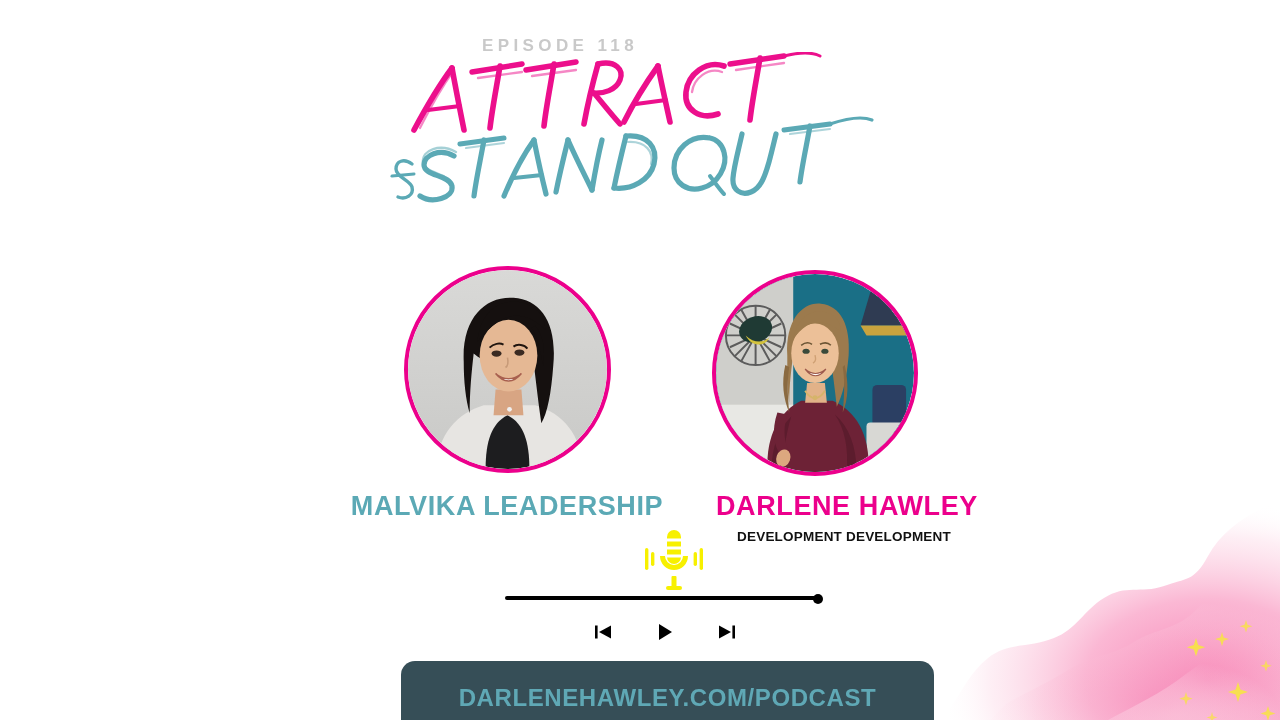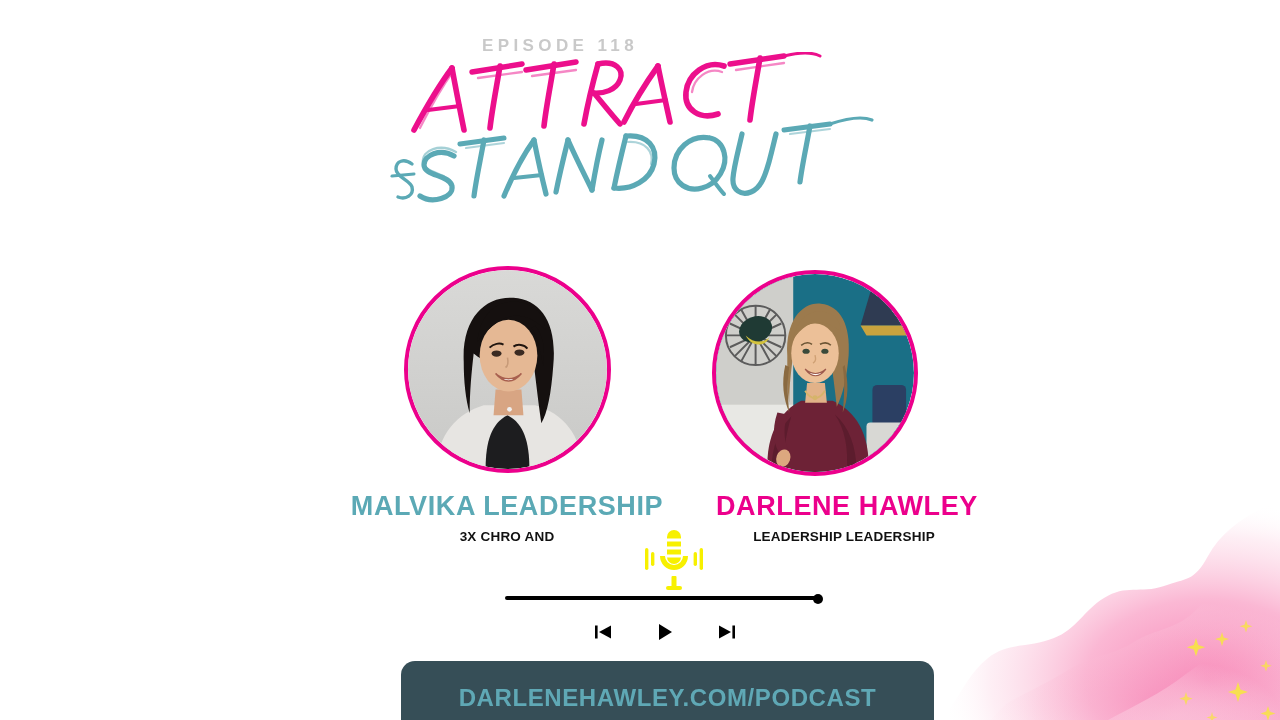--- a/index.html
+++ b/index.html
@@ -386,28 +386,27 @@
 
         <path d="M90 118 c6 10 14 10 20 0" stroke="#d6b46a" stroke-width="1.8" fill="none"></path>
         <circle cx="100" cy="125" r="2.4" fill="#d6b46a"></circle>
       </g>
     </svg>
   </div>
 
   <div class="guest-block" id="guest-left">
     <div class="guest-name" id="name-left">MALVIKA LEADERSHIP</div>
     <div class="guest-role">
-      <div>3X CHRO AND</div>
     </div>
   </div>
 
   <div class="guest-block" id="guest-right">
     <div class="guest-name" id="name-right">DARLENE HAWLEY</div>
     <div class="guest-role">
-      <div>LEADERSHIP LEADERSHIP</div>
+      <div>DEVELOPMENT DEVELOPMENT</div>
     </div>
   </div>
 
   <svg id="mic-icon" viewBox="0 0 60 66" xmlns="http://www.w3.org/2000/svg">
     <g fill="#f7f000">
       <rect x="23" y="2" width="14" height="34" rx="7"></rect>
       <rect x="19" y="28" width="22" height="18" rx="11" opacity="0"></rect>
       <path d="M16 28 a14 14 0 0 0 28 0 l-5 0 a9 9 0 0 1 -18 0 Z"></path>
       <rect x="27.5" y="48" width="5" height="12" rx="1"></rect>
       <rect x="22" y="58" width="16" height="4" rx="2"></rect>

